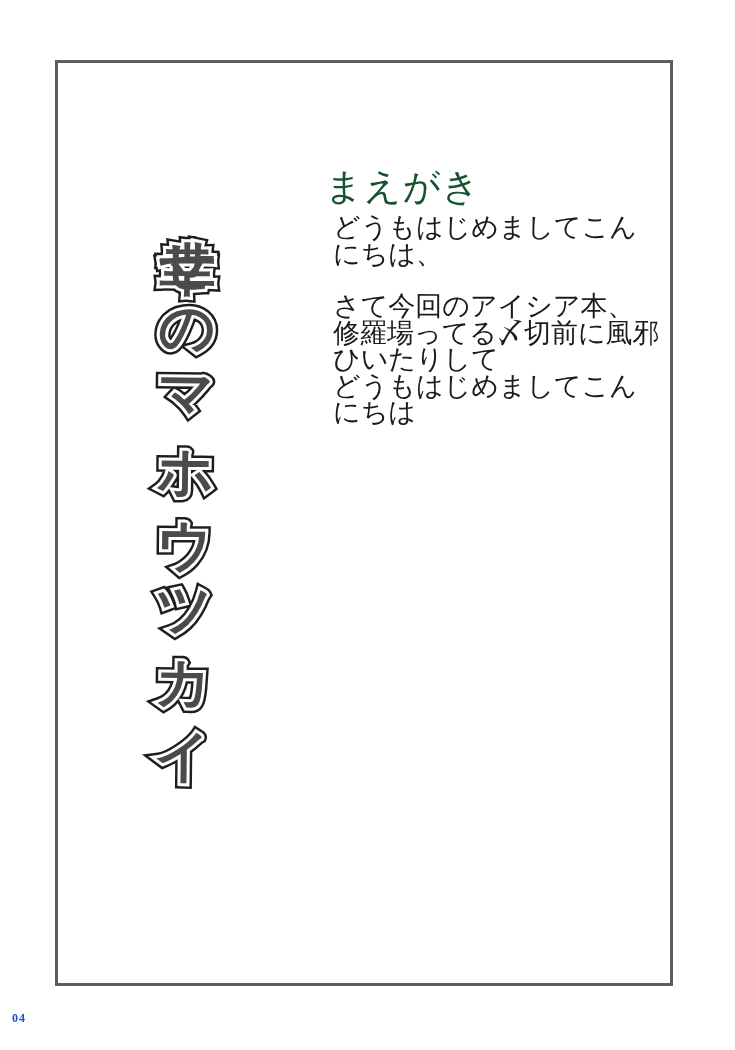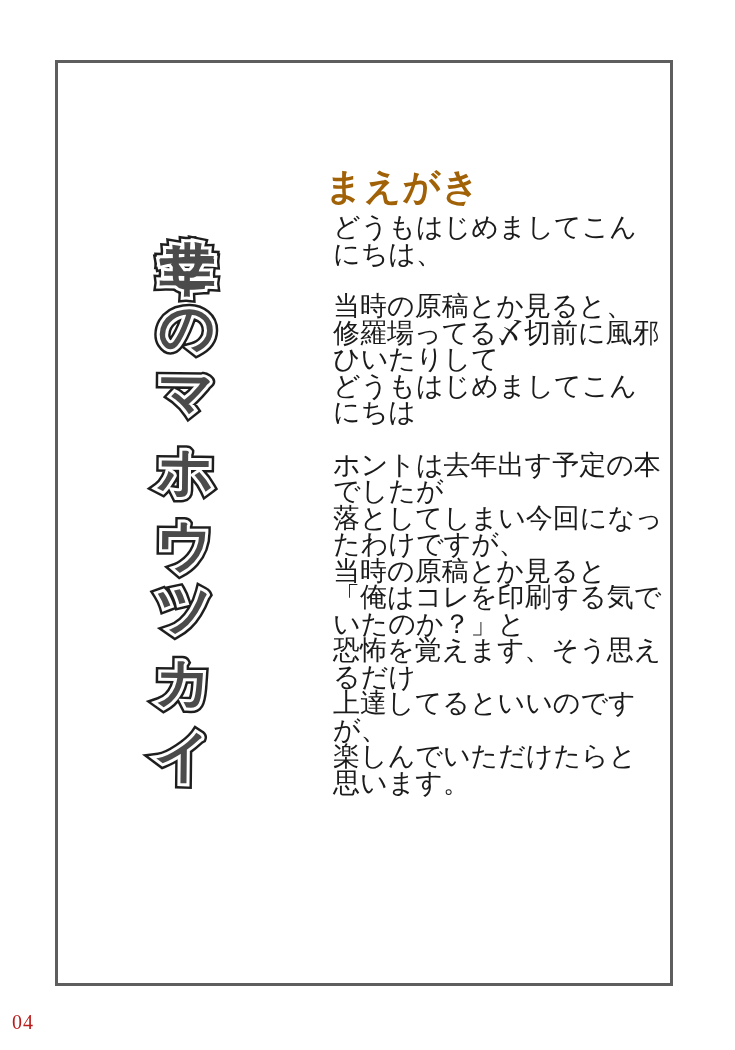--- a/index.html
+++ b/index.html
@@ -54,22 +54,22 @@
   }
   .title-fill {
     color: #4b4b4b;
   }
   
   .heading {
     position: absolute;
     left: 325px;
     top: 137px;
     font-size: 37px;
-    font-weight: 700;
-    color: #a16207;
+    font-weight: 400;
+    color: #14532d;
     letter-spacing: 1px;
   }
   .body-col {
     position: absolute;
     left: 333px;
     top: 214px;
     width: 330px;
     color: #1b1b1b;
   }
   .para {
@@ -77,23 +77,23 @@
     padding: 0;
     font-size: 27px;
     line-height: 26.5px;
   }
   .line { display: block; }
   
   .page-num {
     position: absolute;
     left: 12px;
     top: 1011px;
-    font-size: 20px;
-    font-weight: 400;
-    color: #b91c1c;
+    font-size: 12px;
+    font-weight: 700;
+    color: #1d4ed8;
     letter-spacing: 1px;
   }
 </style>
 </head>
 <body>
 
 <div class="page">
 
   <div class="frame"></div>
 
@@ -103,30 +103,21 @@
     <span class="title-layer title-fill">幸せのマホウツカイ</span>
   </div>
 
   <h1 class="heading">まえがき</h1>
 
   <div class="body-col">
     <p class="para">
       <span class="line">どうもはじめましてこんにちは、</span>
     </p>
     <p class="para">
-      <span class="line">当時の原稿とか見ると、</span>
+      <span class="line">さて今回のアイシア本、</span>
       <span class="line">修羅場ってる〆切前に風邪ひいたりして</span>
       <span class="line">どうもはじめましてこんにちは</span>
-    </p>
-    <p class="para">
-      <span class="line">ホントは去年出す予定の本でしたが</span>
-      <span class="line">落としてしまい今回になったわけですが、</span>
-      <span class="line">当時の原稿とか見ると</span>
-      <span class="line">「俺はコレを印刷する気でいたのか？」と</span>
-      <span class="line">恐怖を覚えます、そう思えるだけ</span>
-      <span class="line">上達してるといいのですが、</span>
-      <span class="line">楽しんでいただけたらと思います。</span>
     </p>
   </div>
 
   <div class="page-num">04</div>
 
 </div>
 
 </body></html>

